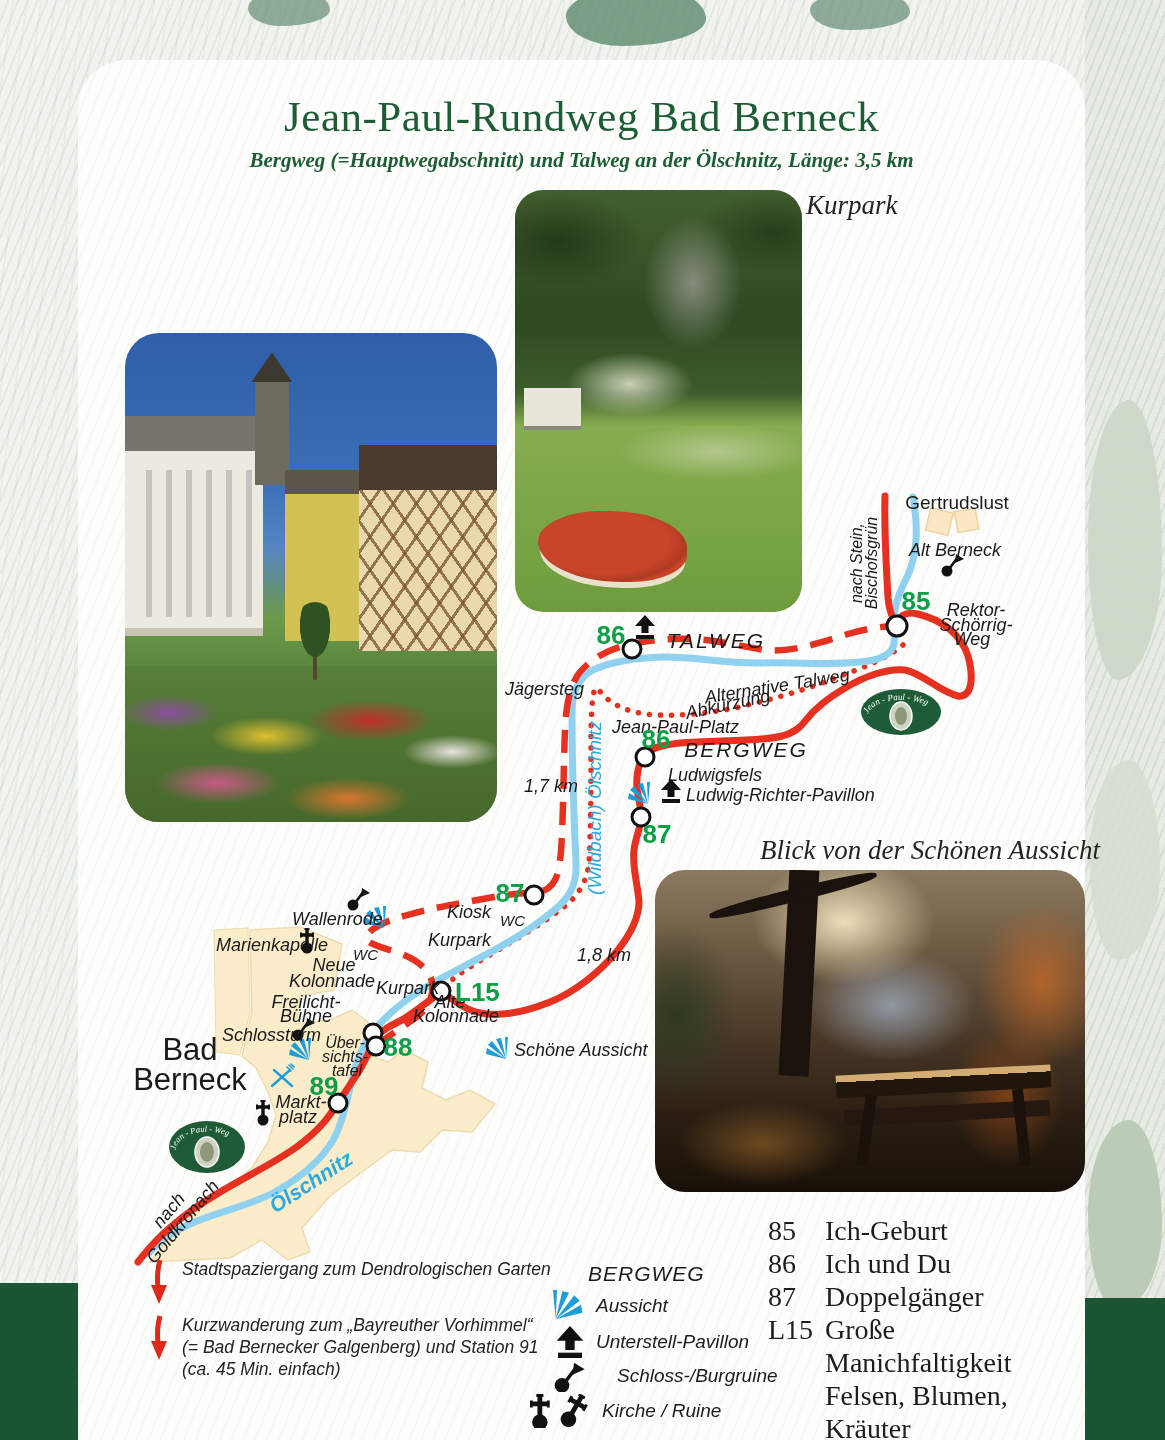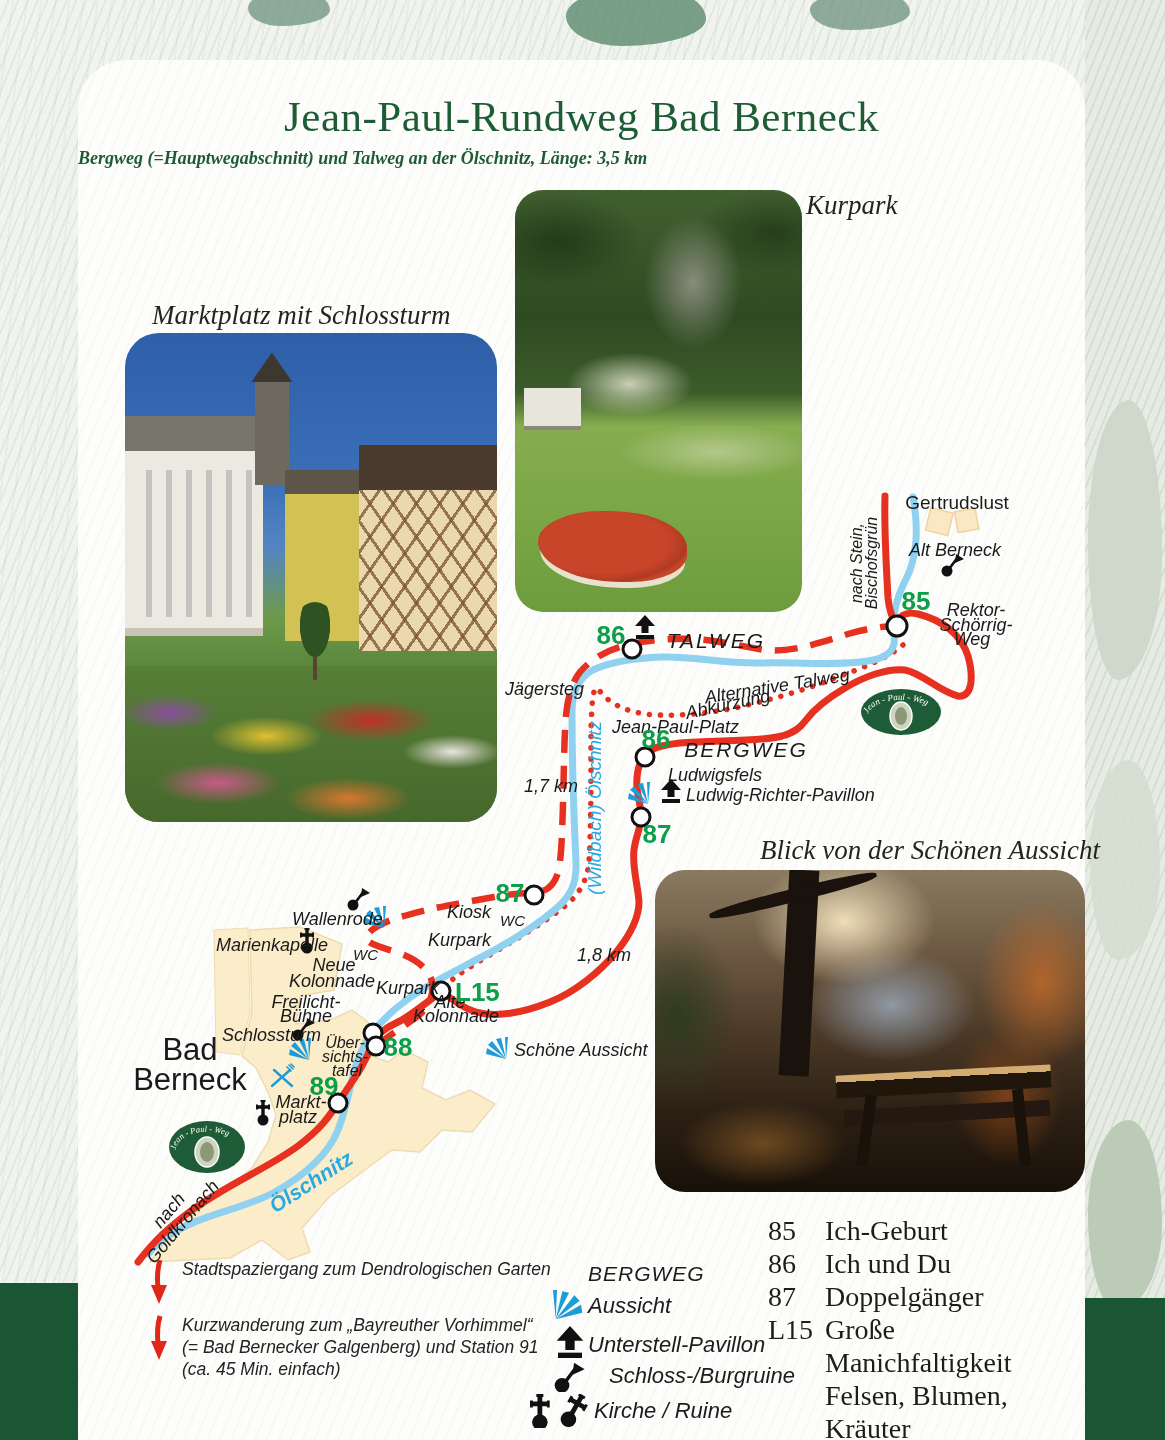--- a/index.html
+++ b/index.html
@@ -16,31 +16,31 @@
          background:
            repeating-linear-gradient(112deg, rgba(255,255,255,0) 0 9px, rgba(200,210,198,.10) 9px 11px),
            #fdfdfb;}
   #rightcol{left:1085px;top:0;width:80px;height:1440px;
          background:
            repeating-linear-gradient(112deg, rgba(255,255,255,0) 0 6px, rgba(168,184,166,.25) 6px 8px),
            #e6ebe3;}
   .greenblock{background:#1a5634;}
   
   .title{font-family:"Liberation Serif",serif;color:#1d5c35;font-size:43px;letter-spacing:.5px;text-align:center;}
-  .subtitle{font-family:"Liberation Serif",serif;color:#1d5c35;font-size:18px;font-style:italic;font-weight:bold;}
+  .subtitle{font-family:"Liberation Serif",serif;color:#1d5c35;font-size:21px;font-style:italic;font-weight:bold;text-align:center;}
   .caption{font-family:"Liberation Serif",serif;color:#24241f;font-size:27px;font-style:italic;}
   
   .photo{overflow:hidden;border-radius:30px;}
   .ph-layer{position:absolute;inset:0;}
   
   .note-text{font-size:17.5px;font-style:italic;color:#242424;line-height:22px;}
   
   .legend-title{font-size:21px;font-style:italic;color:#1c1c1c;letter-spacing:1px;}
   .legend-item{position:absolute;display:flex;align-items:center;}
-  .legend-label{font-size:22px;font-style:italic;color:#1c1c1c;margin-left:2px;}
+  .legend-label{font-size:19px;font-style:italic;color:#1c1c1c;margin-left:10px;}
   
   #stations{left:768px;top:1214px;width:320px;font-family:"Liberation Serif",serif;color:#1d1d1b;}
   .st-row{display:flex;line-height:33px;font-size:28px;}
   .st-id{width:57px;flex:0 0 57px;}
   
   text{font-family:"Liberation Sans",sans-serif;fill:#1a1a1a;}
   .mi{font-style:italic;font-size:18px;}
   .mi-s{font-style:italic;font-size:16px;}
   .mi-xs{font-style:italic;font-size:15px;}
   .mr{font-size:19px;}
@@ -225,21 +225,20 @@
     <div class="ph-layer" style="background:
       radial-gradient(ellipse 70px 95px at 62% 22%, rgba(150,150,140,.85), transparent 70%),
       radial-gradient(ellipse 120px 70px at 15% 12%, rgba(20,40,15,.6), transparent 70%),
       radial-gradient(ellipse 110px 60px at 90% 10%, rgba(25,45,18,.6), transparent 70%),
       radial-gradient(ellipse 90px 45px at 40% 46%, rgba(235,235,215,.8), transparent 70%),
       radial-gradient(ellipse 140px 40px at 70% 62%, rgba(220,222,190,.55), transparent 70%);"></div>
     <div class="abs" style="left:8%;top:76%;width:52%;height:17%;border-radius:45% 55% 40% 60%;background:radial-gradient(ellipse at 45% 45%, #c8452a 0 55%, #b03a22 70%, transparent 75%),#c8452a;box-shadow:0 8px 0 -2px #e8e2cc;"></div>
     <div class="abs" style="left:3%;top:47%;width:20%;height:9%;background:#e8e6da;border-bottom:4px solid #8a8878;"></div>
   </div>
 
-  <div class="abs caption" style="left:152px;top:300px;">Marktplatz mit Schlossturm</div>
   <div class="abs photo" style="left:125px;top:333px;width:372px;height:489px;border-radius:34px;">
     <div class="ph-layer" style="background:linear-gradient(180deg,#2e5fa8 0%,#3a6fb8 30%,#5585c2 44%,#6d9a4a 58%,#55803a 72%,#4a7433 100%);"></div>
     <div class="abs" style="left:0;top:17%;width:37%;height:45%;background:linear-gradient(180deg,#77746c 0 16%,#ece9e0 16% 100%);box-shadow:inset 0 -8px 0 #c9c4b5;"></div>
     <div class="abs" style="left:2%;top:28%;width:33%;height:30%;background:repeating-linear-gradient(90deg, transparent 0 14px, rgba(90,95,105,.55) 14px 20px),repeating-linear-gradient(0deg, transparent 0 18px, rgba(255,255,255,.0) 18px 26px);opacity:.5;"></div>
     <div class="abs" style="left:35%;top:9%;width:9%;height:22%;background:#6e6a60;"></div>
     <div class="abs" style="left:34%;top:4%;width:11%;height:6%;background:#3c382f;clip-path:polygon(50% 0,100% 100%,0 100%);"></div>
     <div class="abs" style="left:43%;top:28%;width:22%;height:35%;background:linear-gradient(180deg,#5c5548 0 14%,#d2c253 14% 100%);"></div>
     <div class="abs" style="left:63%;top:23%;width:37%;height:42%;background:
         linear-gradient(180deg,#4a3b2e 0 22%, transparent 22%),
         repeating-linear-gradient(55deg, transparent 0 16px, rgba(122,82,48,.75) 16px 19px),
@@ -300,21 +299,21 @@
     <svg width="34" height="32" viewBox="0 0 24 24">
       <g transform="translate(24,0) scale(-1,1)">
         <path d="M22,22 L2,17 L3,11 Z" fill="#1e9cd8"></path>
           <path d="M22,22 L4,8 L8,4 Z" fill="#1e9cd8"></path>
         <path d="M22,22 L12,2 L17,1 Z" fill="#1e9cd8"></path>
           <path d="M22,22 L21,0 L24,0 Z" fill="#1e9cd8"></path>
       </g>
     </svg>
     <span class="legend-label">Aussicht</span>
   </div>
-  <div class="legend-item" style="left:554px;top:1326px;align-items:flex-end;">
+  <div class="legend-item" style="left:554px;top:1326px;">
     <svg width="32" height="32" viewBox="0 0 24 24">
       <path d="M12,0 L22,11 L15.5,11 L15.5,18 L8.5,18 L8.5,11 L2,11 Z" fill="#111"></path>
         <rect x="3" y="20" width="18" height="4" fill="#111"></rect>
     </svg>
     <span class="legend-label">Unterstell-Pavillon</span>
   </div>
   <div class="legend-item" style="left:554px;top:1360px;gap:21px;">
     <svg width="32" height="32" viewBox="0 0 24 24">
       <circle cx="6" cy="19" r="5.5" fill="#111"></circle>
         <path d="M8,17 L17,5" stroke="#111" stroke-width="2.6"></path>

